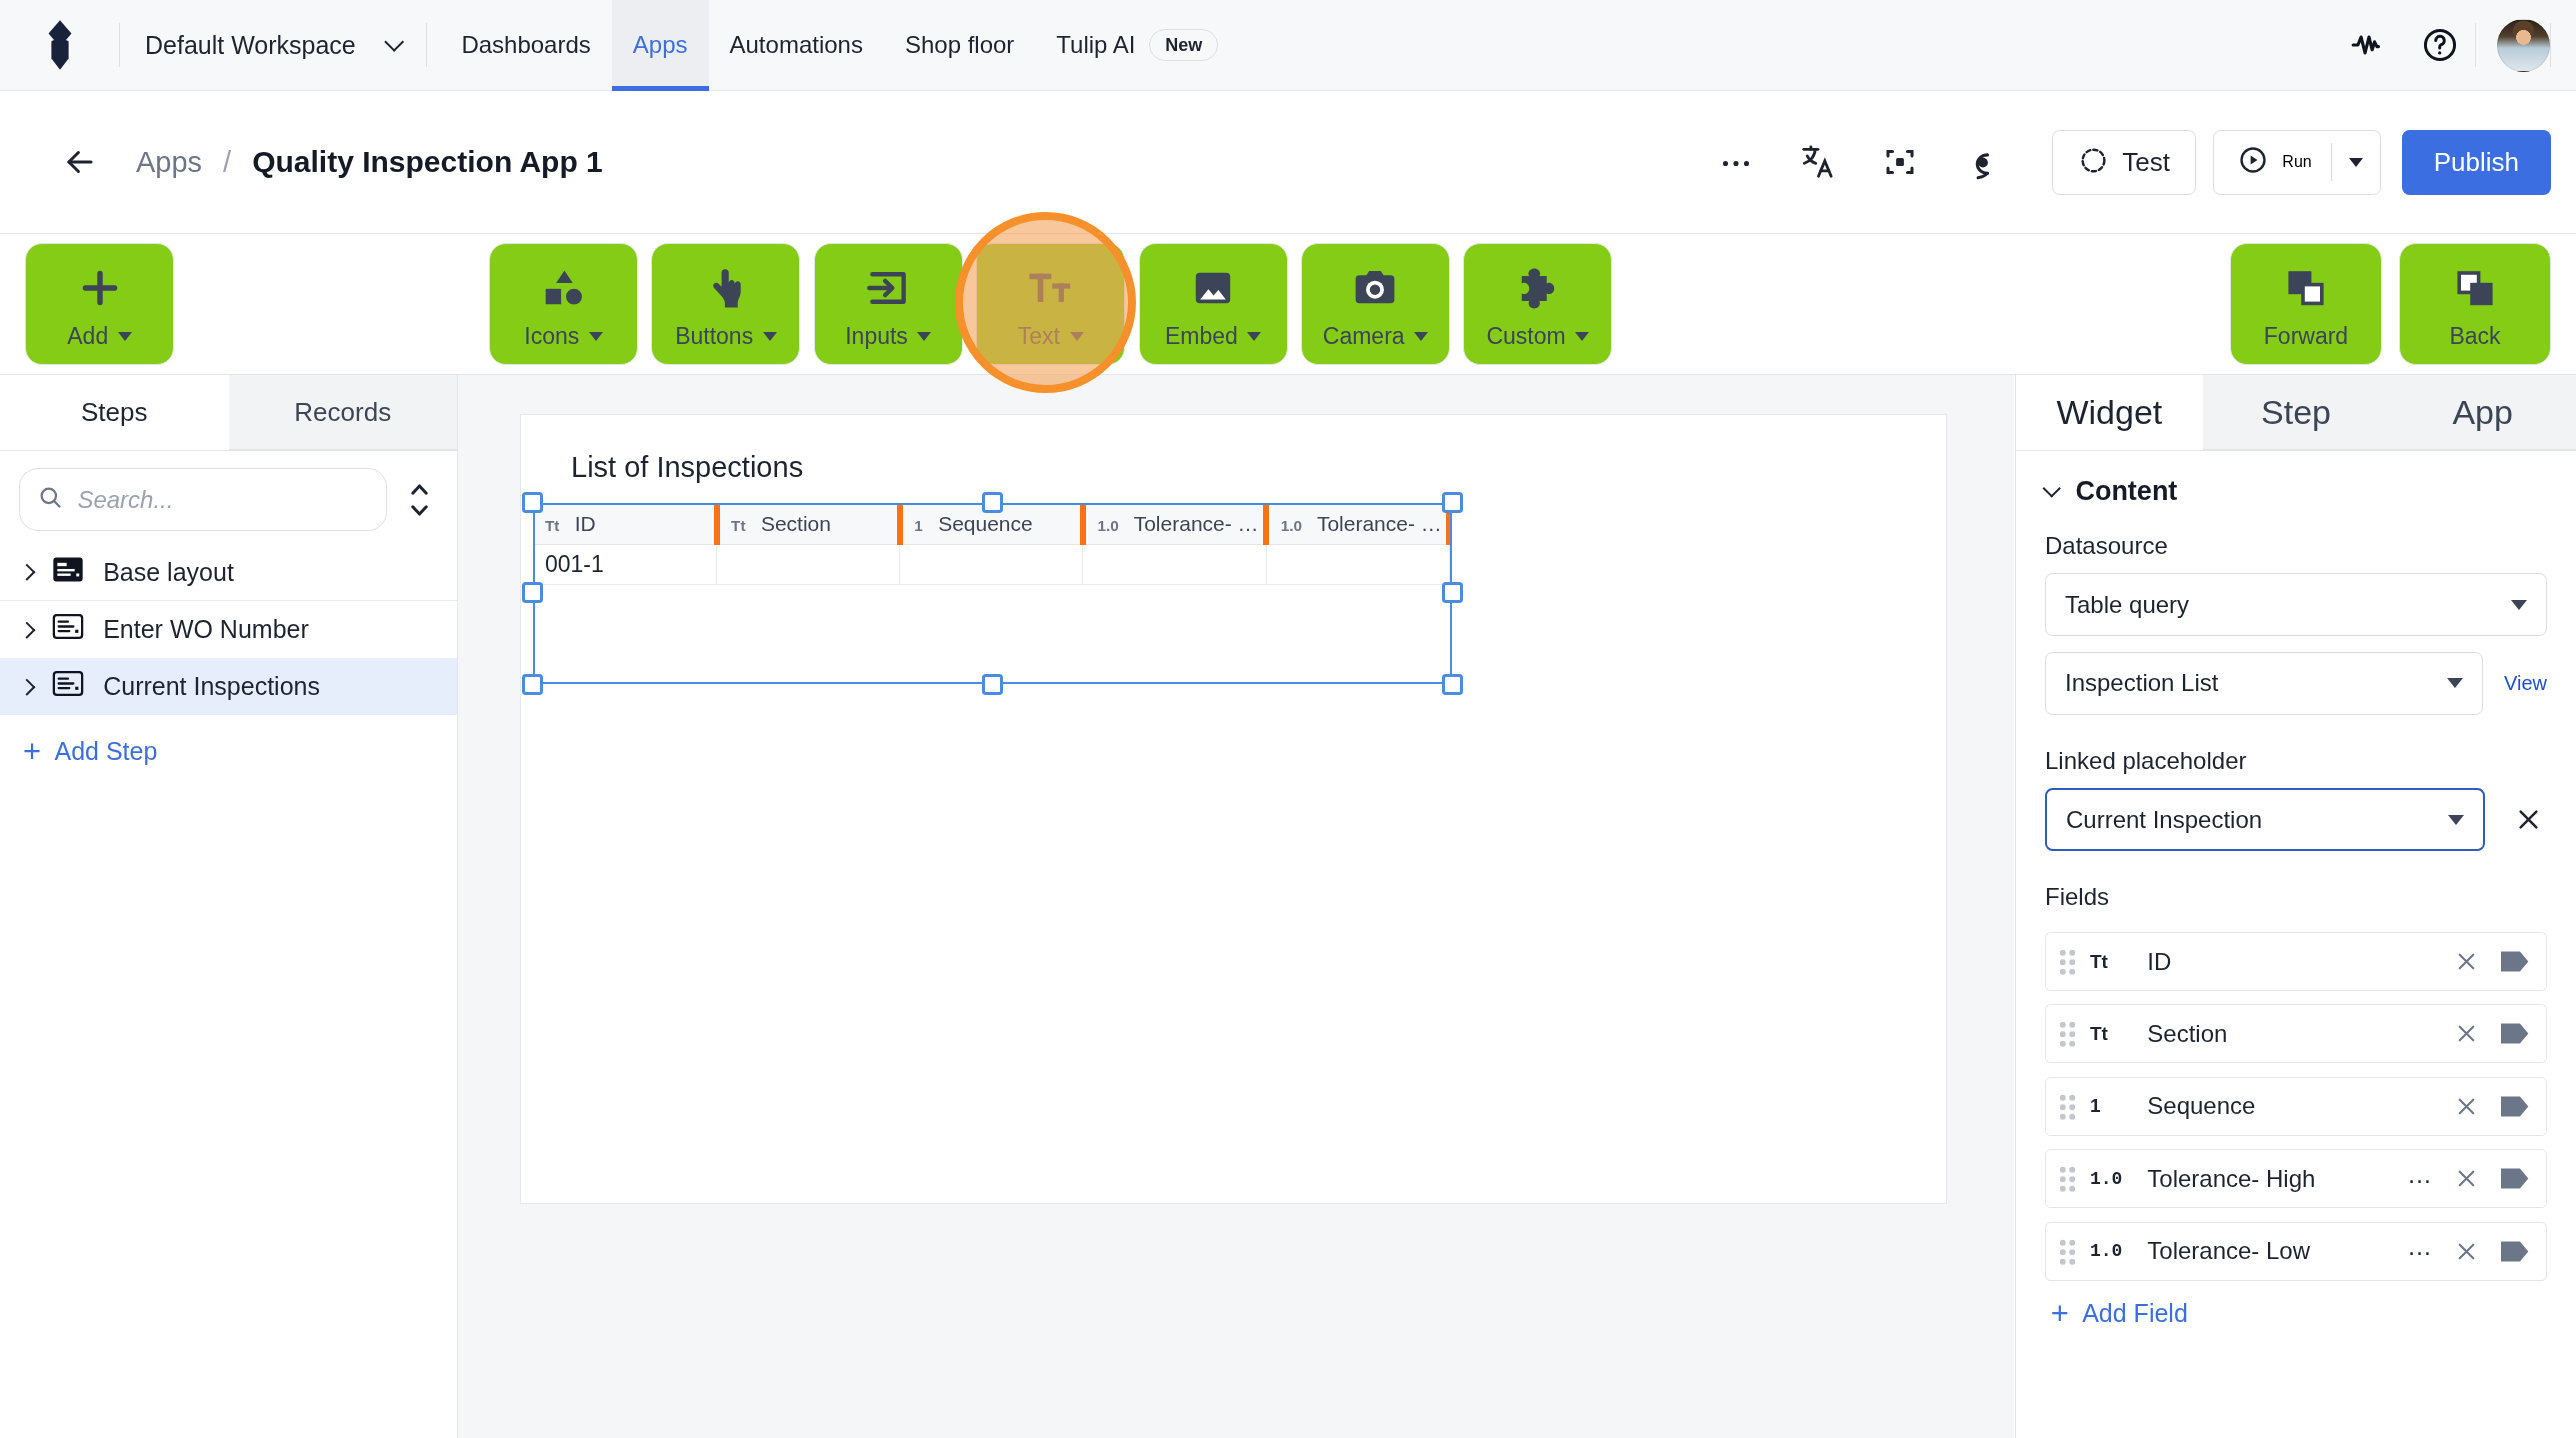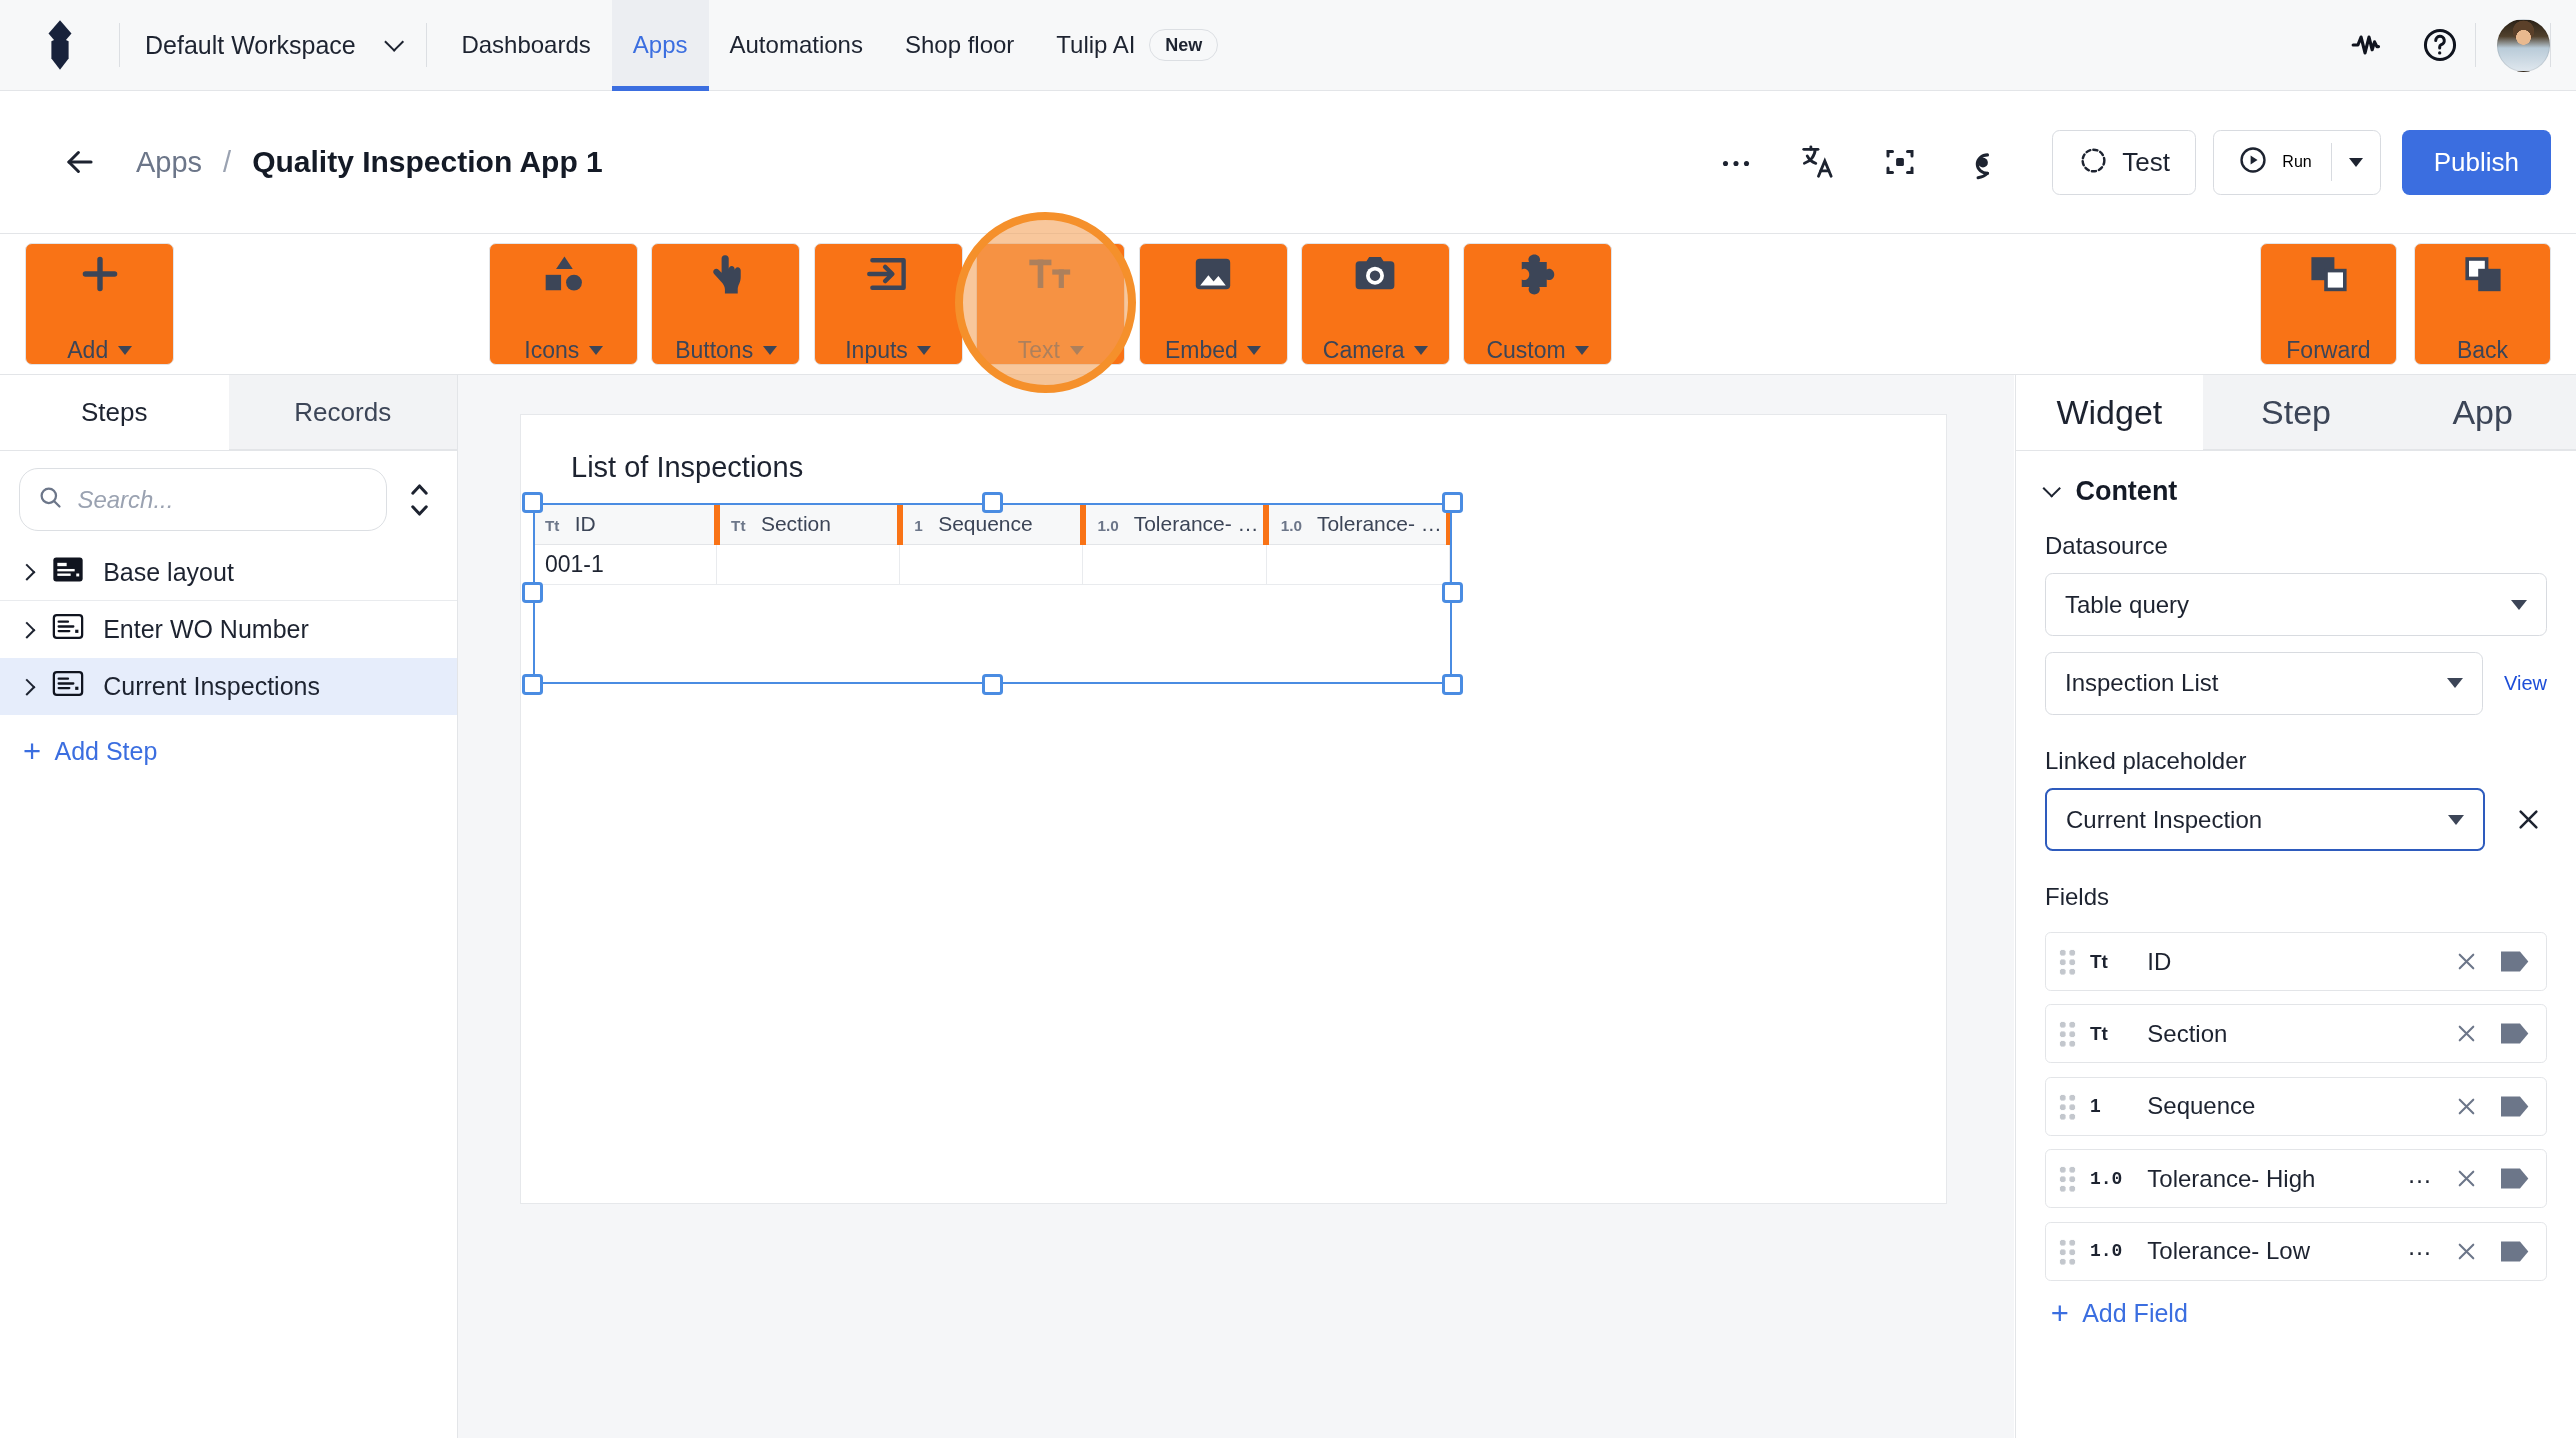--- a/index.html
+++ b/index.html
@@ -98,30 +98,30 @@
     font-family: "Liberation Sans", sans-serif;
   }
 
   
   .toolbar {
     position: absolute; top: 234px; left: 0; width: 2576px; height: 141px;
     background: #ffffff; border-bottom: 1px solid #e3e5e8;
     display: flex; align-items: center; padding: 0 25px;
   }
   .tool-btn {
-    width: 149px; height: 122px; border: 1px solid #e3e5e8; border-radius: 7px;
-    background: #f97316; display: flex; flex-direction: column; align-items: center;
-    justify-content: space-between; cursor: pointer; gap: 5.7px;
+    width: 149px; height: 122px; border: 1px solid #e3e5e8; border-radius: 17px;
+    background: #84cc16; display: flex; flex-direction: column; align-items: center;
+    justify-content: center; cursor: pointer; gap: 5.7px;
   }
   .tool-btn .ticon { height: 59px; display:flex; align-items:center; justify-content:center; }
   .tool-btn .tlbl { font-size: 23px; color: #3c4557; display: flex; align-items: center; gap: 9.5px; }
   .tool-caret { width: 0; height: 0; border-left: 7.6px solid transparent; border-right: 7.6px solid transparent; border-top: 9.5px solid #3c4557; }
   .tool-group { display: flex; gap: 13.4px; margin-left: 315px; }
   .tool-right { margin-left: auto; display: flex; gap: 17px; }
-  .tool-btn.wide { width: 137px; }
+  .tool-btn.wide { width: 152px; }
 
   
   .highlight-ring {
     position: absolute; left: 955px; top: 212px; width: 181px; height: 181px;
     border-radius: 50%; background: rgba(244,164,96,0.62);
     border: 8.6px solid #f5902b; pointer-events: none; z-index: 30;
   }
 
   
   .sidebar {

